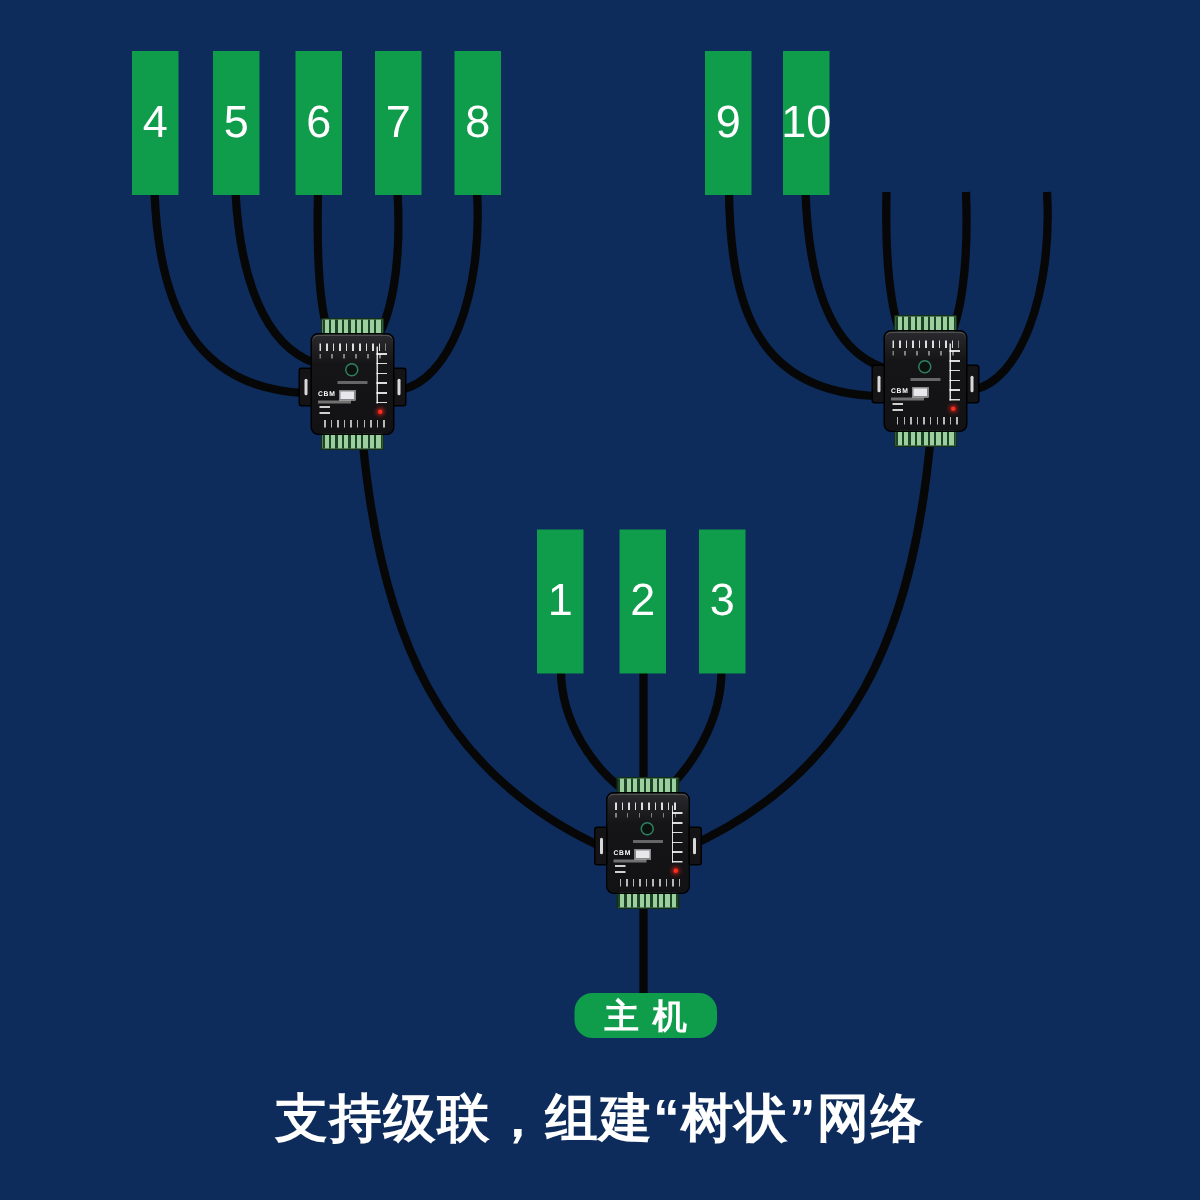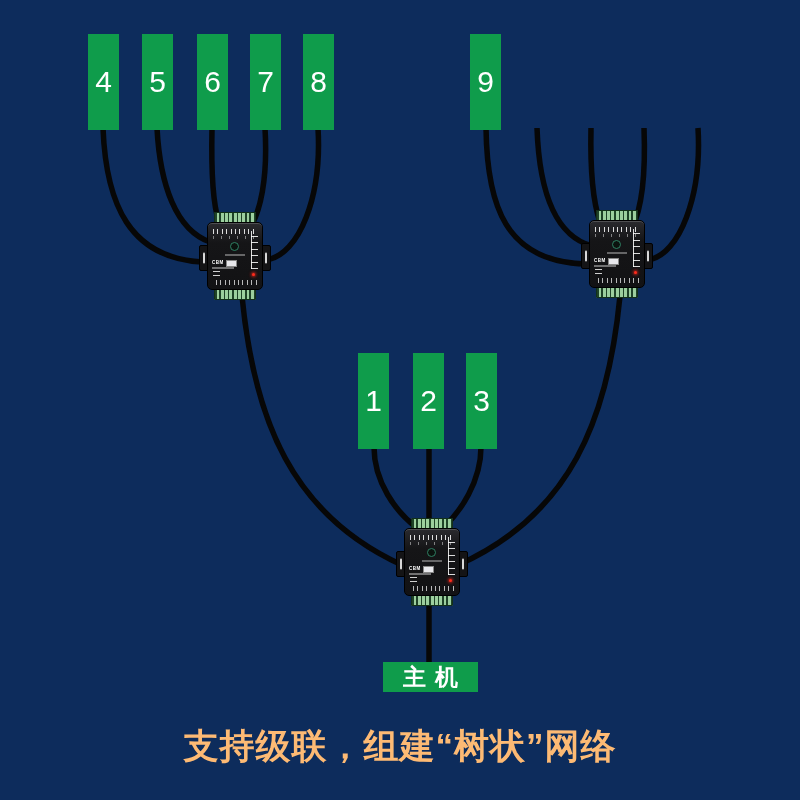--- a/index.html
+++ b/index.html
@@ -78,26 +78,26 @@
   .d-marks{position:absolute;left:5px;bottom:13px;width:7px;height:6px;
     background:repeating-linear-gradient(0deg,rgba(255,255,255,.8) 0 1.5px,transparent 1.5px 4px);}
   .d-ticks3{position:absolute;left:8px;bottom:4px;width:42px;height:5px;
     background:repeating-linear-gradient(90deg,rgba(255,255,255,.7) 0 1px,transparent 1px 4.4px);}
 
   
   #host{
     position:absolute;left:383px;top:662px;width:95px;height:30px;
     background:var(--node-green,#0f9c4b);
     color:#fff;display:flex;align-items:center;justify-content:center;
-    font-size:23px;font-weight:bold;letter-spacing:9px;text-indent:9px;
+    font-size:23px;font-weight:bold;letter-spacing:9px;text-indent:9px;border-radius:12px;
   }
   
   #caption{
     position:absolute;left:0;top:724px;width:800px;
-    text-align:center;color:#fdba74;font-size:35px;font-weight:bold;
+    text-align:center;color:#ffffff;font-size:35px;font-weight:bold;
     letter-spacing:1px;line-height:44px;
   }
 </style>
 </head>
 <body>
 
 <div id="stage">
 
   <svg id="cables" viewBox="0 0 800 800">
 
@@ -122,20 +122,21 @@
     <path class="cable" d="M429 596 L 429 666"></path>
   </svg>
 
   <div class="bar" style="left:88px;top:34px">4</div>
   <div class="bar" style="left:142px;top:34px">5</div>
   <div class="bar" style="left:197px;top:34px">6</div>
   <div class="bar" style="left:250px;top:34px">7</div>
   <div class="bar" style="left:303px;top:34px">8</div>
 
   <div class="bar" style="left:470px;top:34px">9</div>
+  <div class="bar" style="left:522px;top:34px">10</div>
 
   <div class="bar mid" style="left:358px;top:353px">1</div>
   <div class="bar mid" style="left:413px;top:353px">2</div>
   <div class="bar mid" style="left:466px;top:353px">3</div>
 
   <div class="device" style="left:199px;top:212px">
     <div class="d-term top"></div>
     <div class="d-term bottom"></div>
     <div class="d-ear left"></div>
     <div class="d-ear right"></div>

